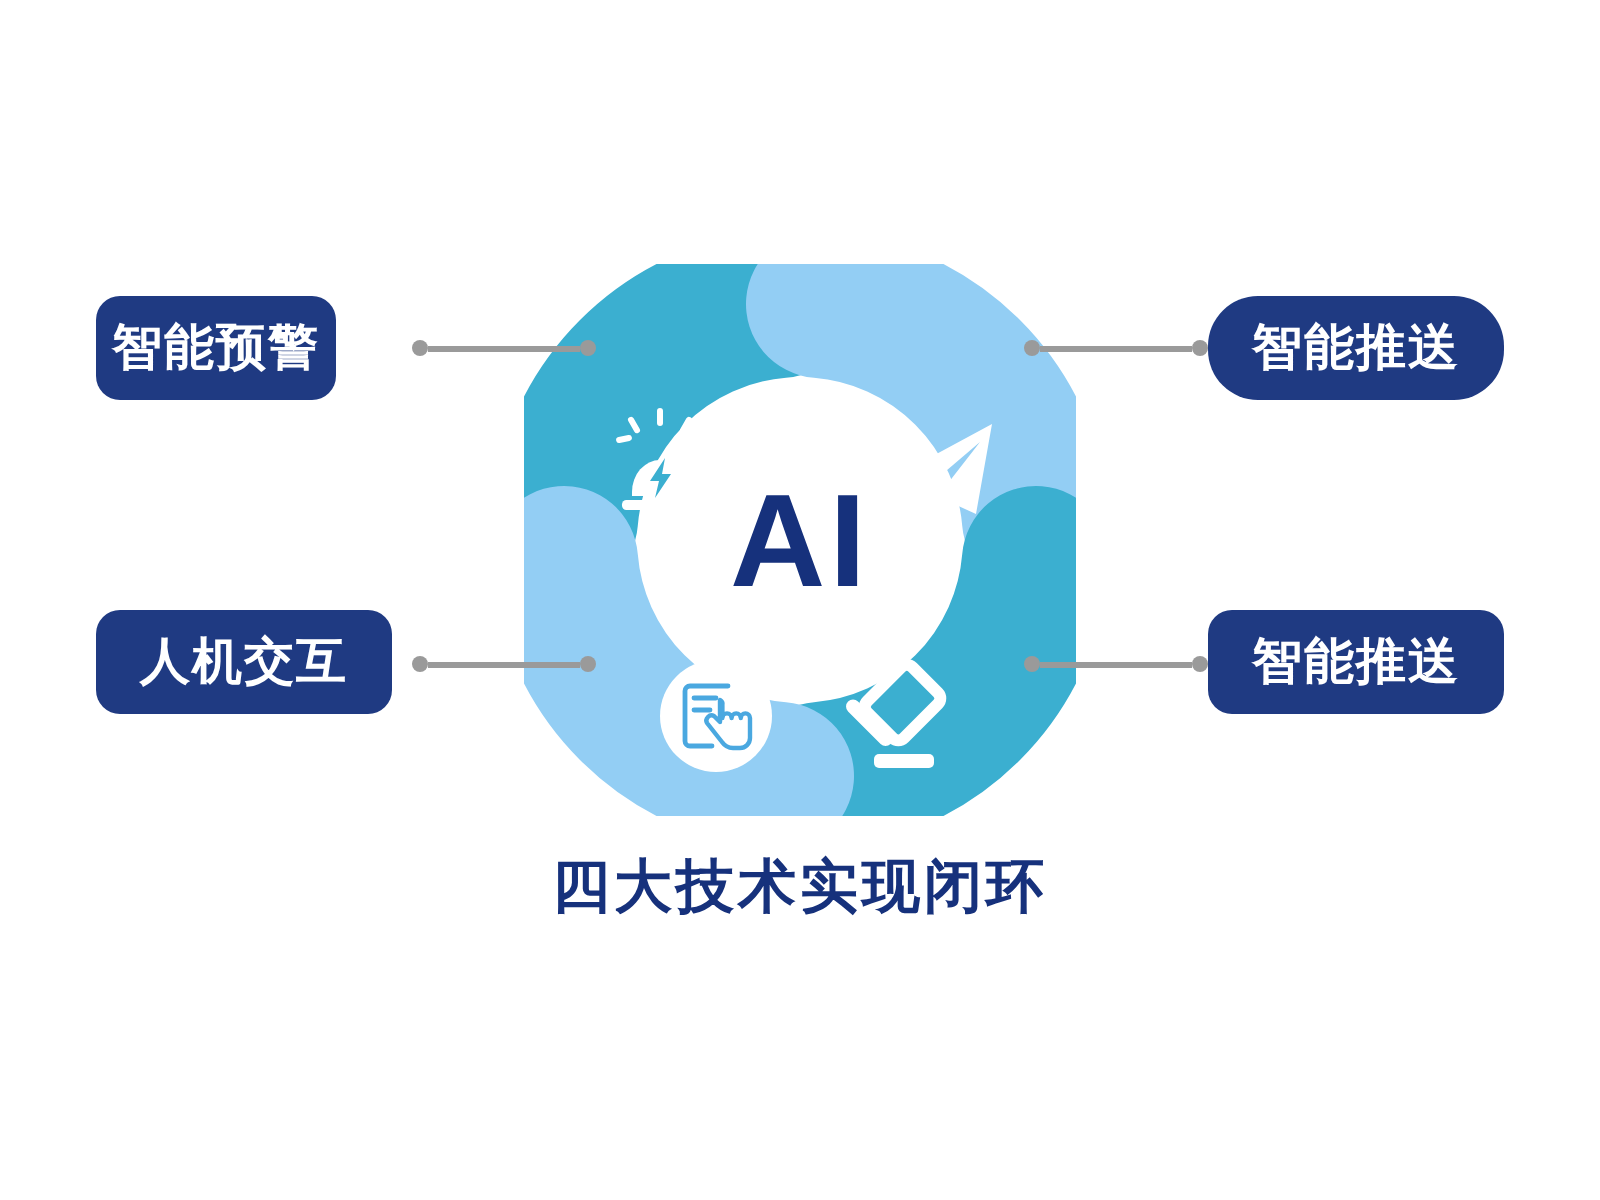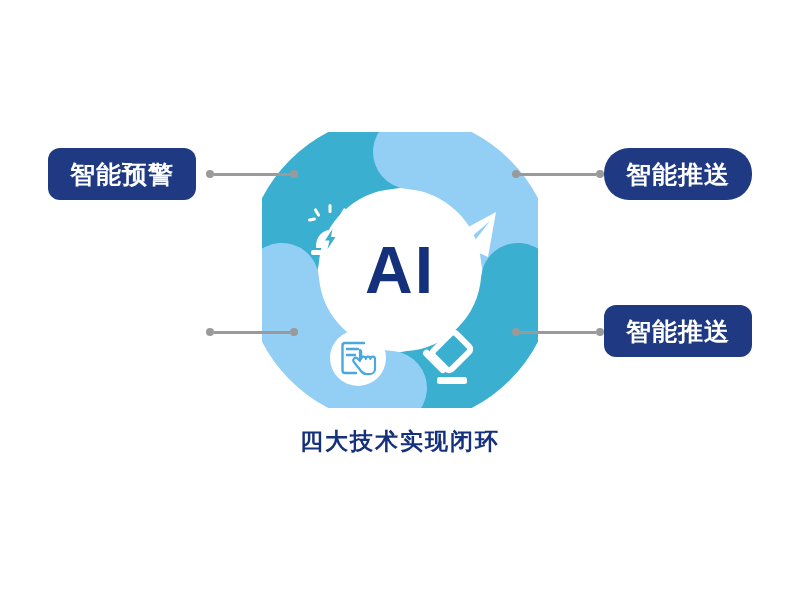--- a/index.html
+++ b/index.html
@@ -33,21 +33,21 @@
     border-radius: 12px;
     background: #1f3a82;
     color: #ffffff;
     font-size: 25px;
     font-weight: bold;
     letter-spacing: 1px;
     white-space: nowrap;
     line-height: 1;
     padding: 0 14px;
   }
-  .label-box.tl { left: 48px;  top: 148px; width: 148px; }
+  .label-box.tl { left: 48px;  top: 148px; width: 120px; }
   .label-box.tr { left: 604px; top: 148px; width: 148px; border-radius: 25px; }
   .label-box.bl { left: 48px;  top: 305px; width: 148px; }
   .label-box.br { left: 604px; top: 305px; width: 148px; }
 
   
   .connector {
     position: absolute;
     height: 8px;
     display: flex;
     align-items: center;
@@ -97,21 +97,21 @@
     pointer-events: none;
   }
 
   
   .caption {
     position: absolute;
     left: 0;
     top: 430px;
     width: 800px;
     text-align: center;
-    font-size: 23px;
+    font-size: 29px;
     font-weight: bold;
     color: #16317c;
     letter-spacing: 2px;
     line-height: 1;
   }
 </style>
 </head>
 <body>
 
 <div id="canvas">
@@ -209,17 +209,18 @@
     <span class="dot"></span>
   </div>
   <div class="connector c-br">
     <span class="dot"></span>
     <span class="line"></span>
     <span class="dot"></span>
   </div>
 
   <div class="label-box tl">智能预警</div>
   <div class="label-box tr">智能推送</div>
+  <div class="label-box bl">人机交互</div>
   <div class="label-box br">智能推送</div>
 
   <div class="caption">四大技术实现闭环</div>
 
 </div>
 
 </body></html>

